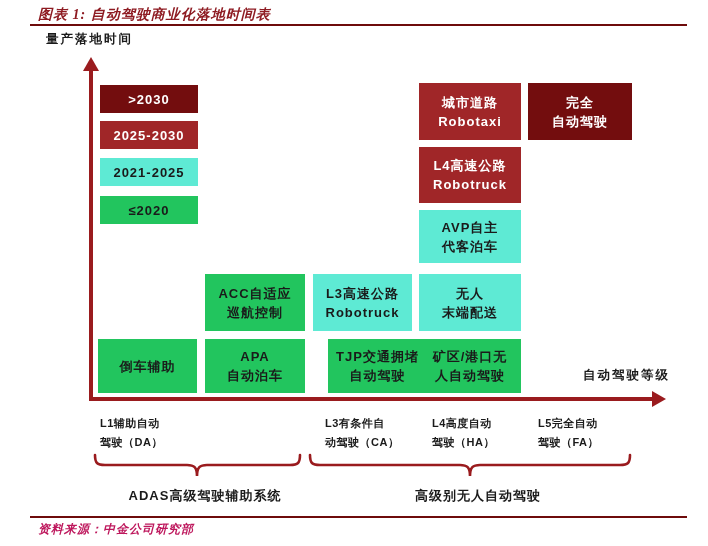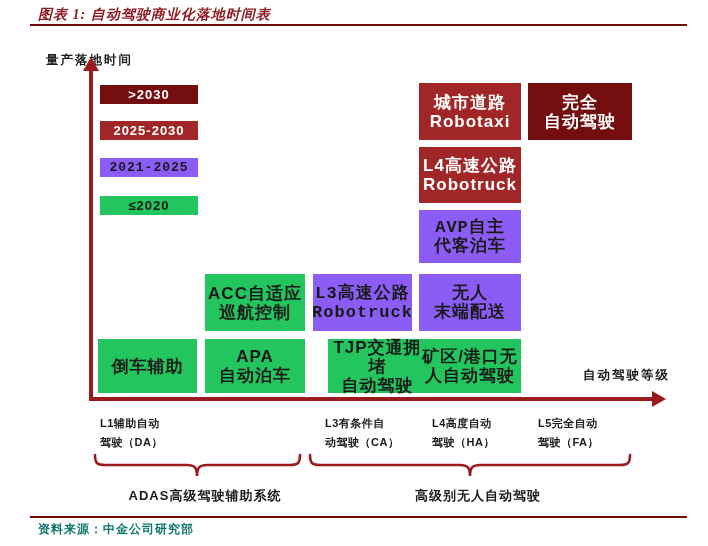--- a/index.html
+++ b/index.html
@@ -7,51 +7,51 @@
     position:relative;width:708px;height:546px;background:#ffffff;overflow:hidden;
     font-family:"Liberation Sans", sans-serif;color:#1a1a1a;
   }
   
   .title{
     position:absolute;left:38px;top:6px;font-family:"Liberation Serif", serif;
     font-style:italic;font-weight:bold;font-size:14px;color:#8e1b22;letter-spacing:1px;
   }
   .title-rule{position:absolute;left:30px;top:24px;width:657px;height:2px;background:#6e0b0b;}
   
-  .y-label{position:absolute;left:46px;top:52px;font-size:12.5px;font-weight:bold;letter-spacing:2px;}
+  .y-label{position:absolute;left:46px;top:31px;font-size:12.5px;font-weight:bold;letter-spacing:2px;}
   .x-label{position:absolute;left:583px;top:367px;font-size:12.5px;font-weight:bold;letter-spacing:2px;}
   .y-axis-line{position:absolute;left:89px;top:68px;width:4px;height:332px;background:#9a1b1e;}
   .y-axis-head{position:absolute;left:83px;top:57px;width:0;height:0;
     border-left:8px solid transparent;border-right:8px solid transparent;border-bottom:14px solid #9a1b1e;}
   .x-axis-line{position:absolute;left:89px;top:397px;width:564px;height:4px;background:#9a1b1e;}
   .x-axis-head{position:absolute;left:652px;top:391px;width:0;height:0;
     border-top:8px solid transparent;border-bottom:8px solid transparent;border-left:14px solid #9a1b1e;}
   
   .box{
     position:absolute;display:flex;flex-direction:column;align-items:center;justify-content:center;
-    text-align:center;font-weight:bold;font-size:17px;line-height:19px;letter-spacing:1px;
+    text-align:center;font-weight:bold;font-size:13px;line-height:19px;letter-spacing:1px;
   }
   .cat-dark{background:#730d0e;color:#ffffff;}
   .cat-red{background:#a02628;color:#ffffff;}
-  .cat-tan{background:#8b5cf6;color:#1a1a1a;font-family:Liberation Mono, monospace;}
+  .cat-tan{background:#5eead4;color:#1a1a1a;}
   .cat-gray{background:#22c55e;color:#1a1a1a;}
-  .legend-box{height:19px;width:98px;left:100px;font-size:13px;}
+  .legend-box{height:28px;width:98px;left:100px;font-size:13px;}
   
   .tick{position:absolute;top:414px;font-size:11px;font-weight:bold;line-height:19px;letter-spacing:0.5px;white-space:nowrap;}
   .tick span{display:block;}
   
   .braces-svg{position:absolute;left:85px;top:452px;}
   .brace-label{position:absolute;top:487px;font-size:13px;font-weight:bold;letter-spacing:1px;text-align:center;width:220px;}
   .brace-label-a{left:95px;}
   .brace-label-b{left:368px;}
   
   .bottom-rule{position:absolute;left:30px;top:516px;width:657px;height:2px;background:#6e0b0b;}
   .source{
     position:absolute;left:38px;top:521px;font-family:"Liberation Serif", serif;
-    font-weight:bold;font-size:12px;color:#0f766e;letter-spacing:1px;
+    font-style:italic;font-weight:bold;font-size:12px;color:#be185d;letter-spacing:1px;
   }
 </style>
 </head>
 <body>
 
 <div id="stage">
 
   <div class="title">图表 1: 自动驾驶商业化落地时间表</div>
   <div class="title-rule"></div>
 

